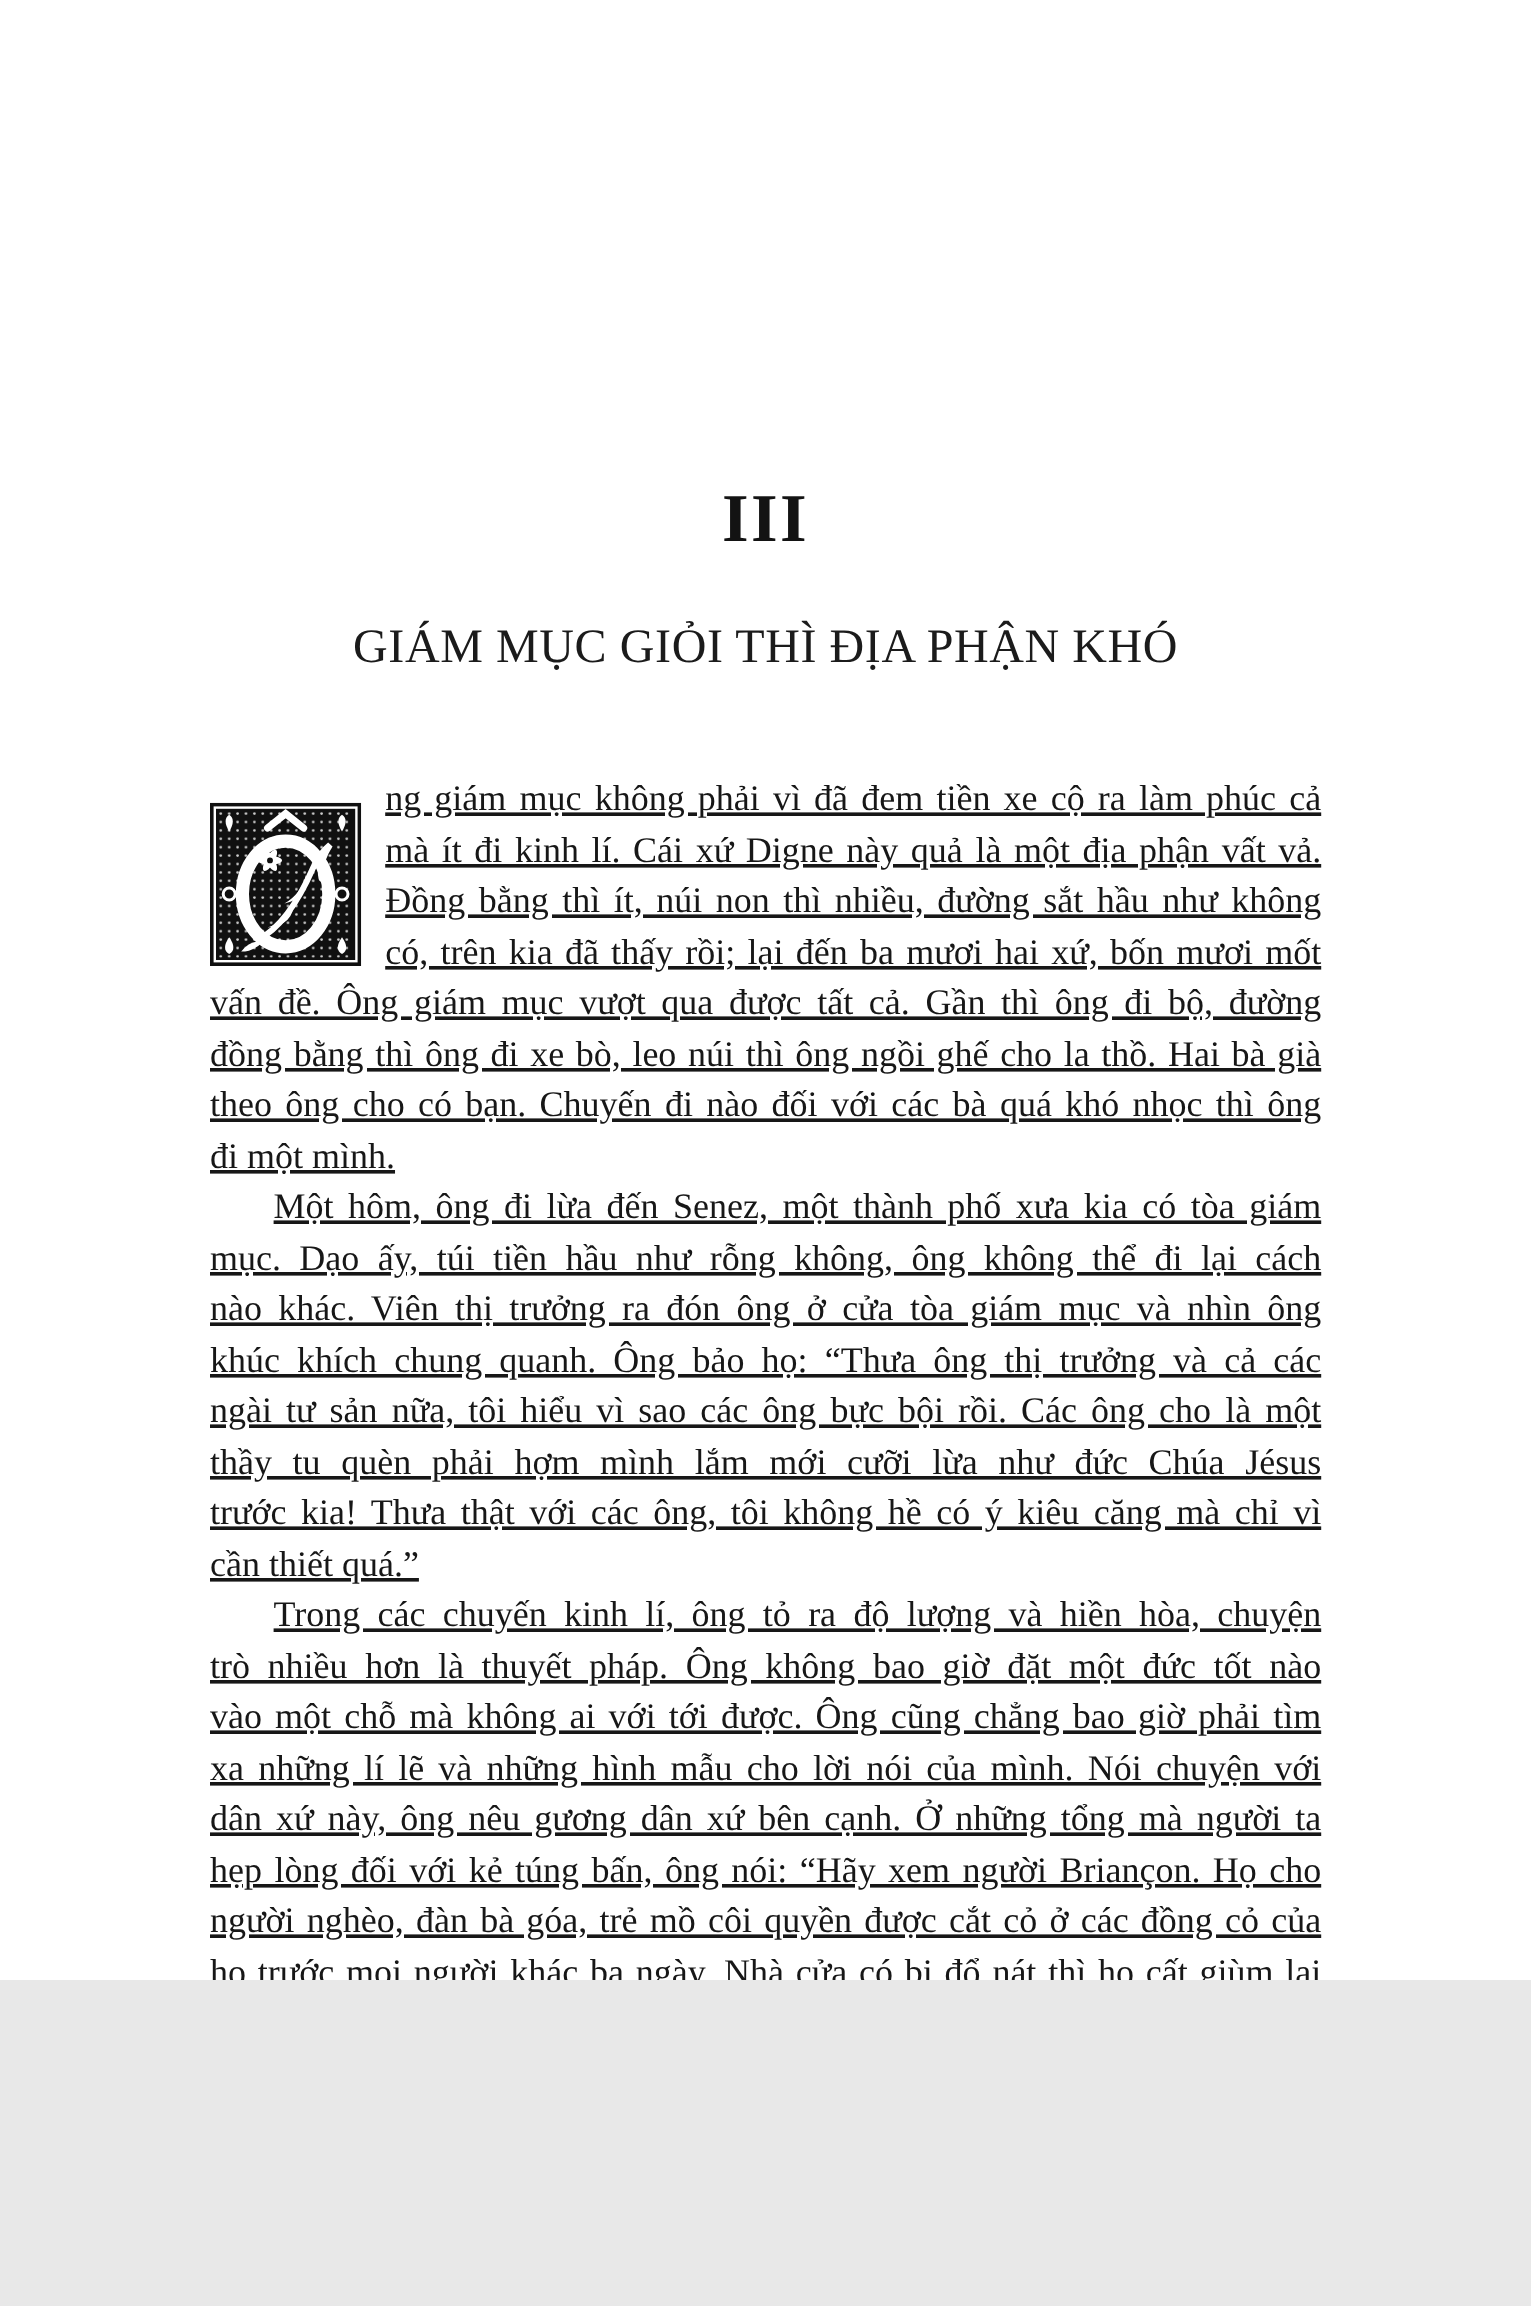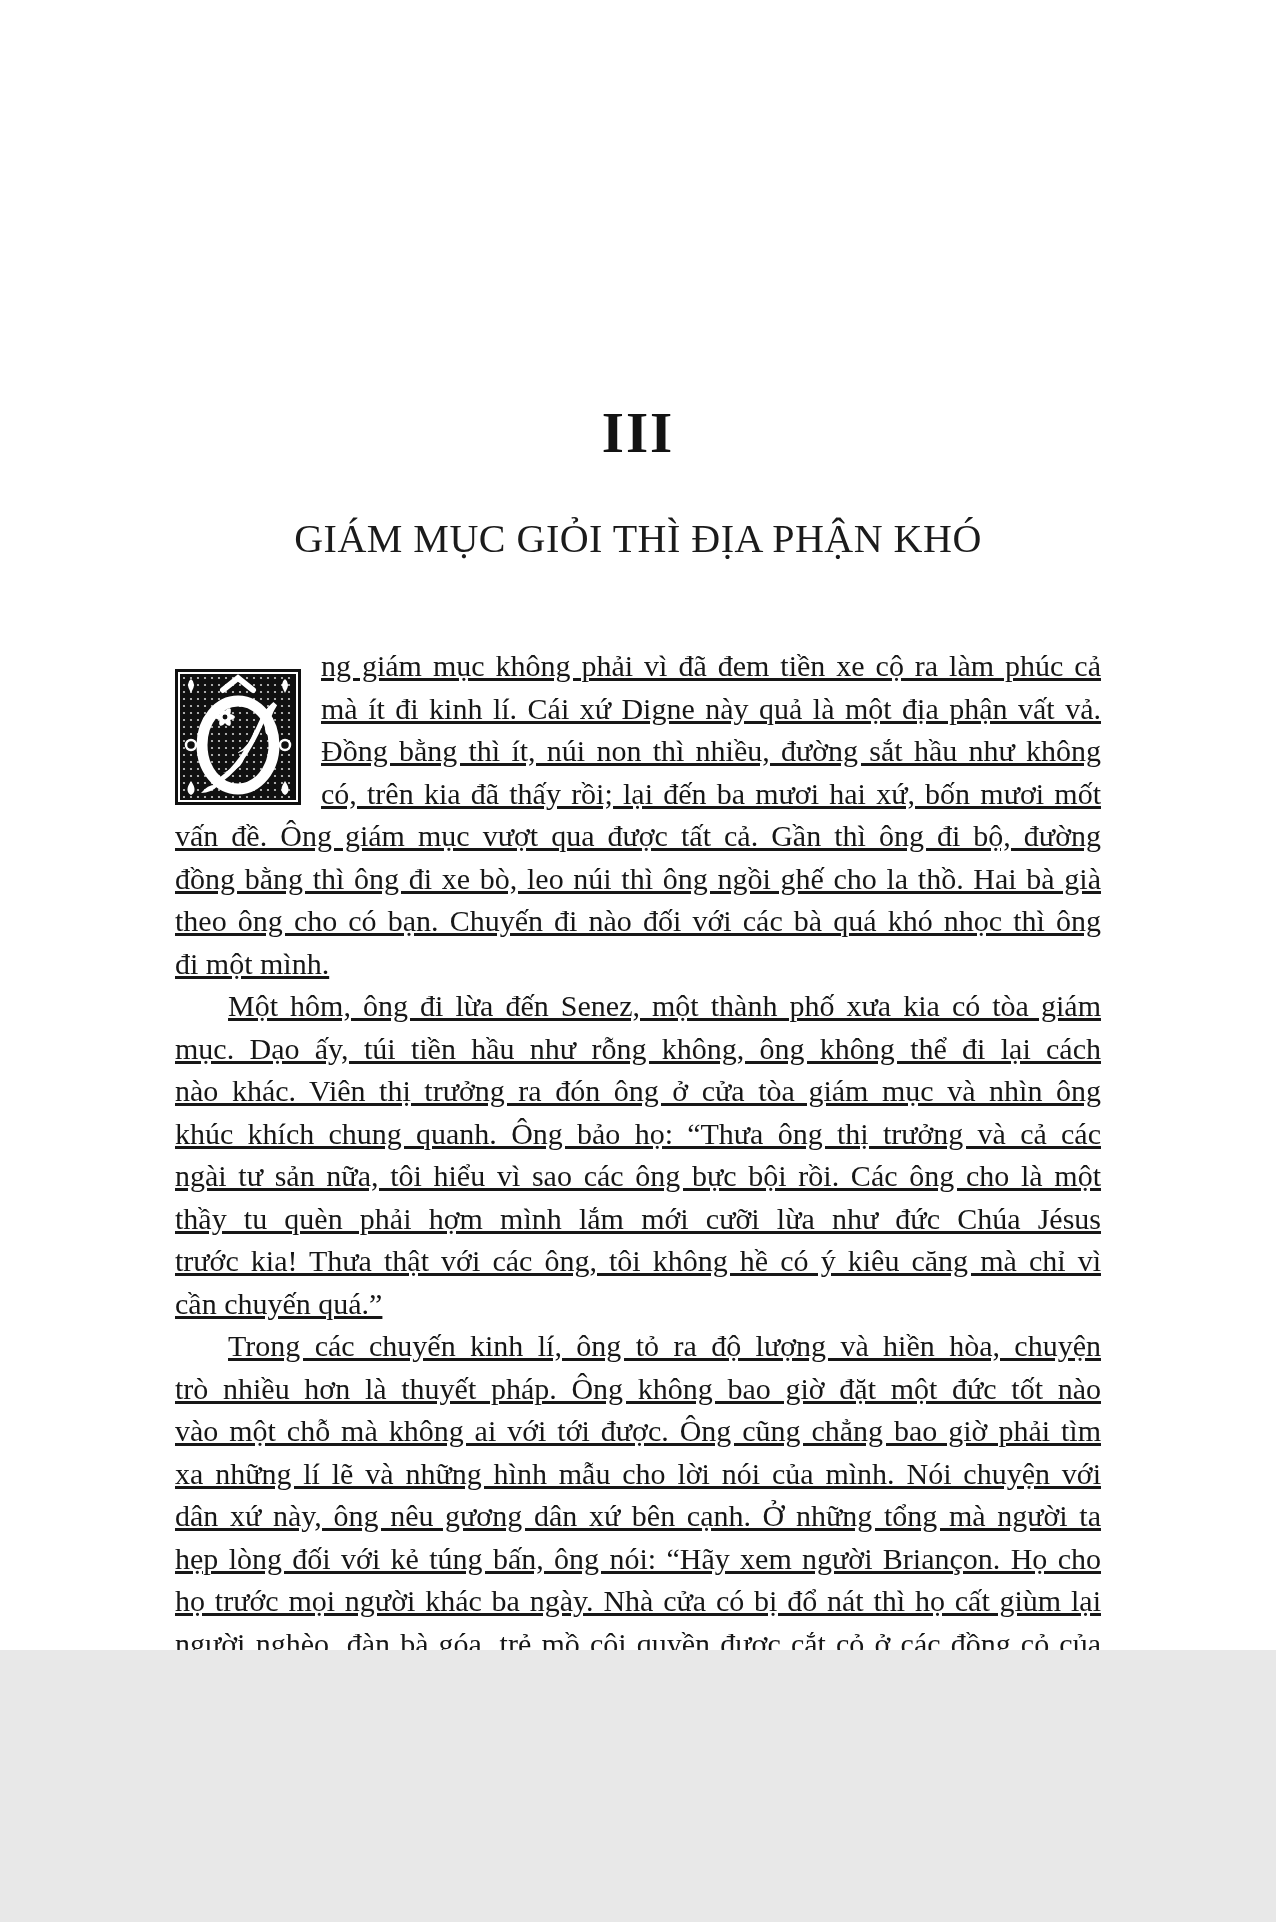--- a/index.html
+++ b/index.html
@@ -110,26 +110,26 @@
         <div class="line last">đi một mình.</div>
       </div>
       <div class="para">
         <div class="line indent">Một hôm, ông đi lừa đến Senez, một thành phố xưa kia có tòa giám</div>
         <div class="line">mục. Dạo ấy, túi tiền hầu như rỗng không, ông không thể đi lại cách</div>
         <div class="line">nào khác. Viên thị trưởng ra đón ông ở cửa tòa giám mục và nhìn ông</div>
         <div class="line">khúc khích chung quanh. Ông bảo họ: “Thưa ông thị trưởng và cả các</div>
         <div class="line">ngài tư sản nữa, tôi hiểu vì sao các ông bực bội rồi. Các ông cho là một</div>
         <div class="line">thầy tu quèn phải hợm mình lắm mới cưỡi lừa như đức Chúa Jésus</div>
         <div class="line">trước kia! Thưa thật với các ông, tôi không hề có ý kiêu căng mà chỉ vì</div>
-        <div class="line last">cần chuyến quá.”</div>
+        <div class="line last">cần thiết quá.”</div>
       </div>
       <div class="para">
         <div class="line indent">Trong các chuyến kinh lí, ông tỏ ra độ lượng và hiền hòa, chuyện</div>
         <div class="line">trò nhiều hơn là thuyết pháp. Ông không bao giờ đặt một đức tốt nào</div>
         <div class="line">vào một chỗ mà không ai với tới được. Ông cũng chẳng bao giờ phải tìm</div>
         <div class="line">xa những lí lẽ và những hình mẫu cho lời nói của mình. Nói chuyện với</div>
         <div class="line">dân xứ này, ông nêu gương dân xứ bên cạnh. Ở những tổng mà người ta</div>
         <div class="line">hẹp lòng đối với kẻ túng bấn, ông nói: “Hãy xem người Briançon. Họ cho</div>
+        <div class="line">người nghèo, đàn bà góa, trẻ mồ côi quyền được cắt cỏ ở các đồng cỏ của</div>
         <div class="line">họ trước mọi người khác ba ngày. Nhà cửa có bị đổ nát thì họ cất giùm lại</div>
-        <div class="line">người nghèo, đàn bà góa, trẻ mồ côi quyền được cắt cỏ ở các đồng cỏ của</div>
       </div>
     </div>
 </div>
 
 </body></html>

